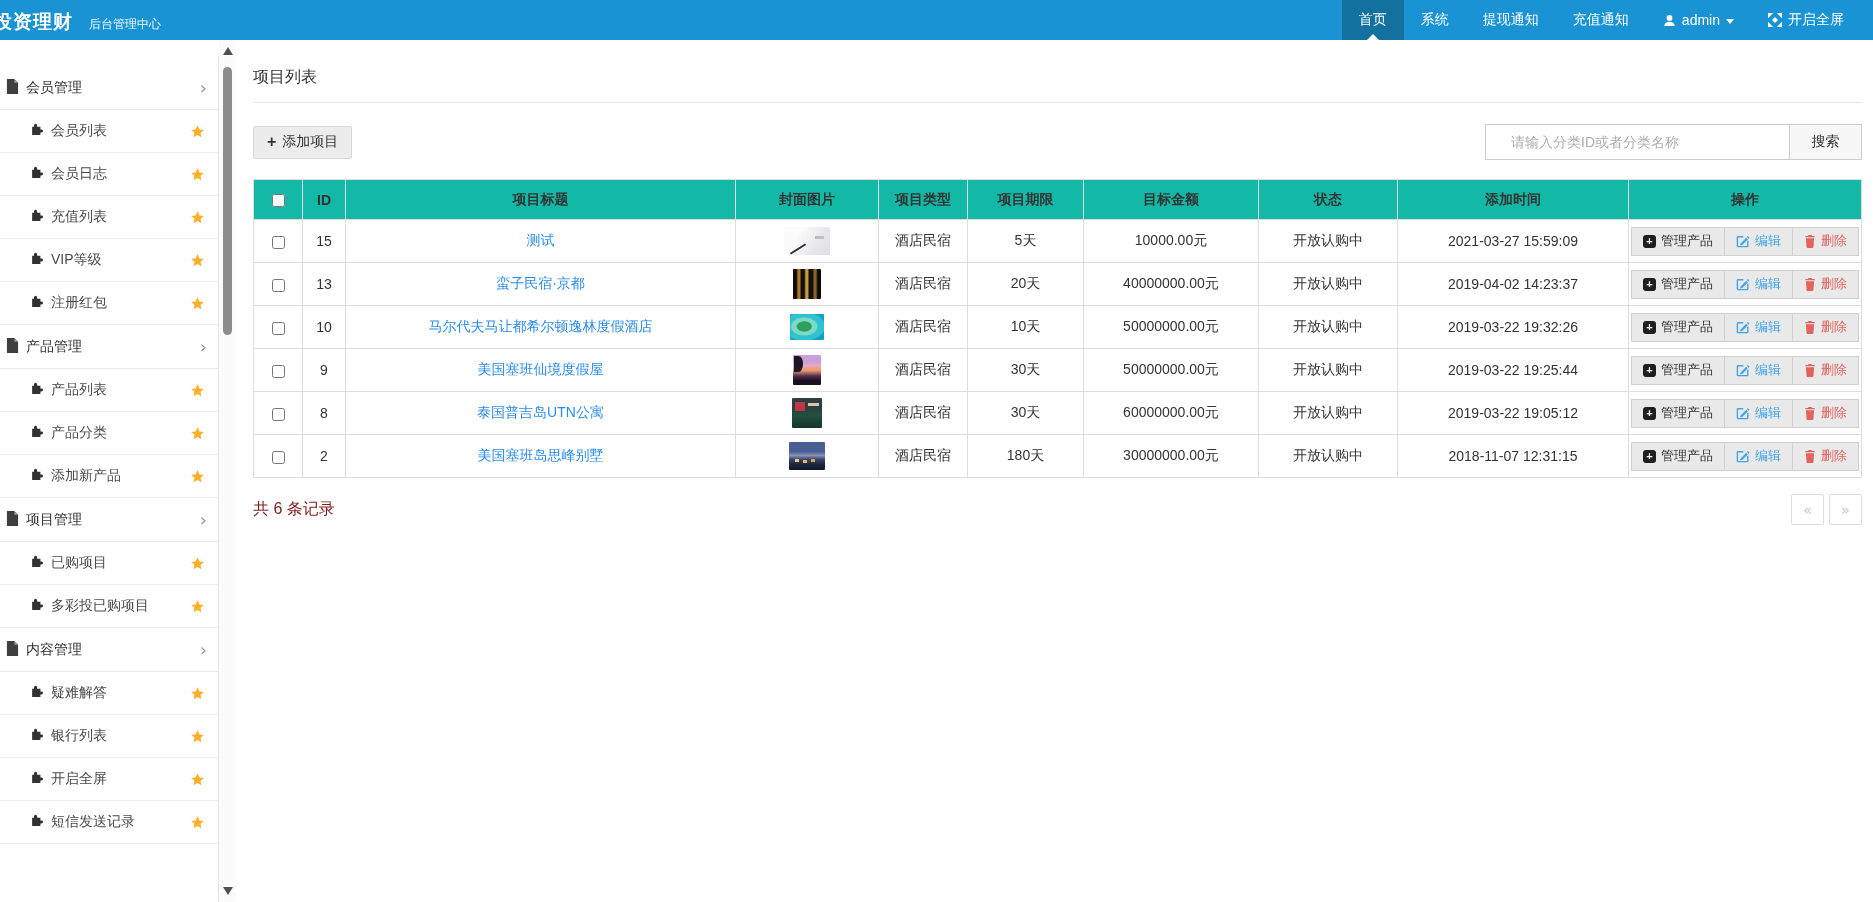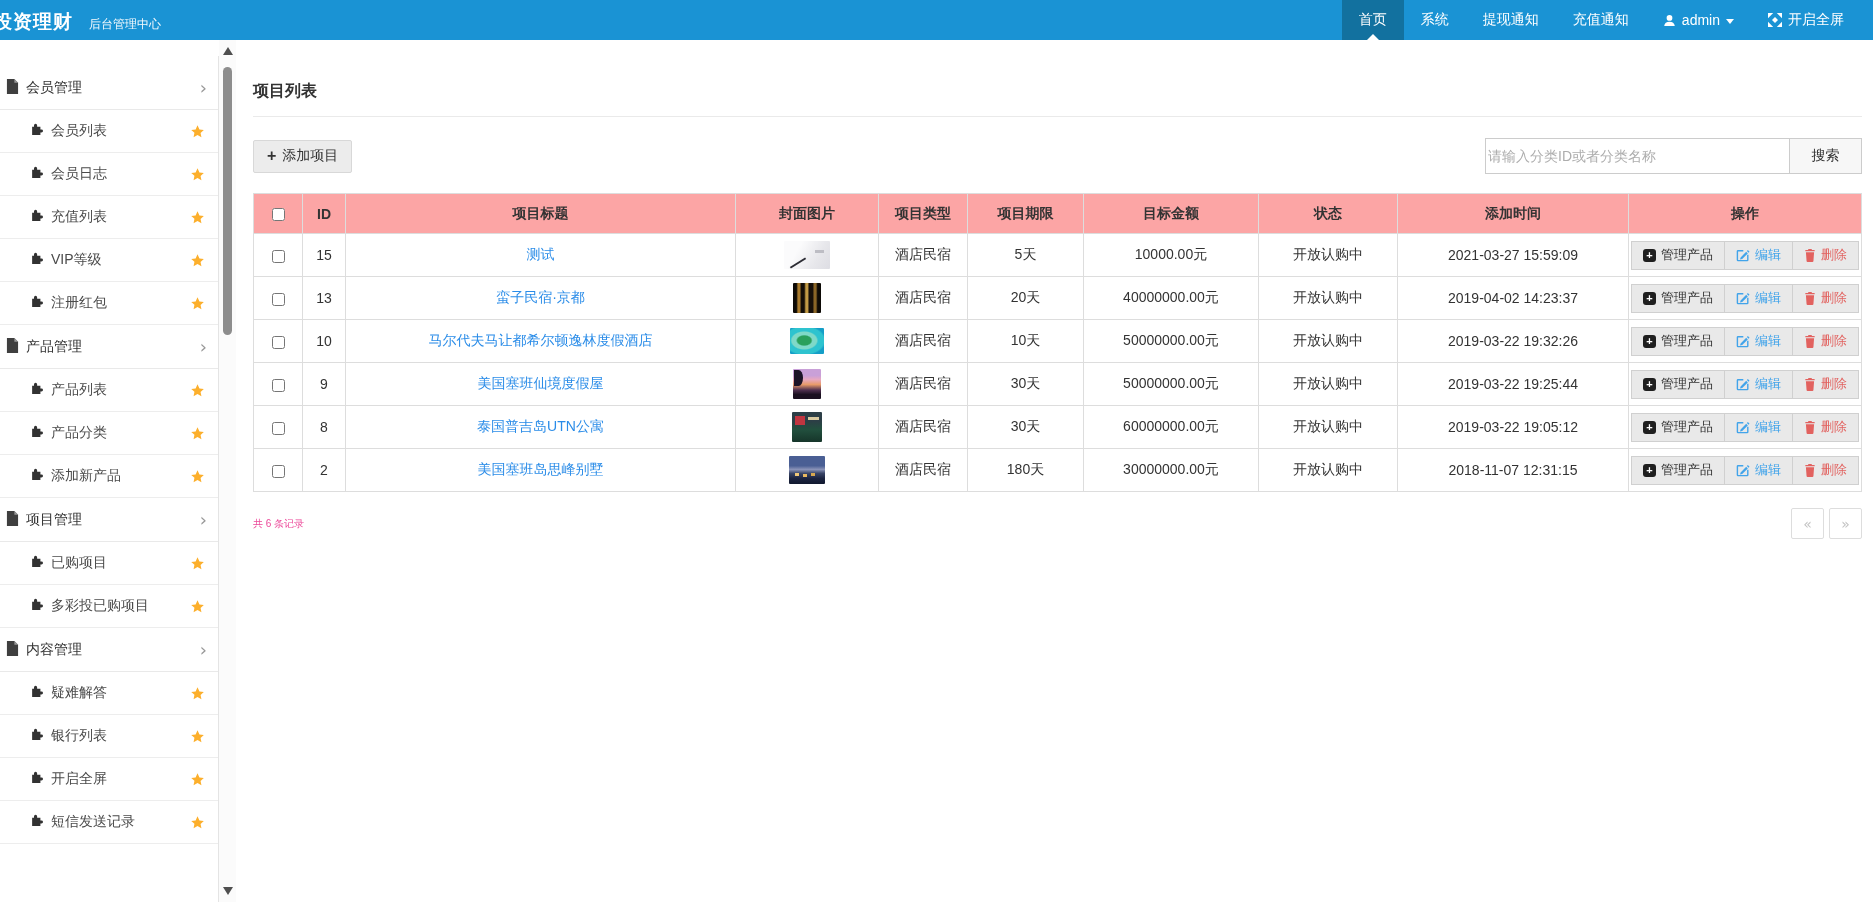--- a/index.html
+++ b/index.html
@@ -31,32 +31,32 @@
 
   
   .side-scrollbar{position:absolute;top:40px;left:219px;width:17px;bottom:0;background:#fbfbfb}
   .sb-arrow{position:absolute;left:4px;width:0;height:0;border-left:5px solid transparent;border-right:5px solid transparent;cursor:pointer}
   .sb-arrow.up{top:7px;border-bottom:8px solid #4f4f4f}
   .sb-arrow.down{bottom:7px;border-top:8px solid #4f4f4f}
   .sb-thumb{position:absolute;left:4px;top:27px;width:9px;height:268px;background:#8d8d8d;border-radius:5px;cursor:pointer}
 
   
   .main{position:absolute;top:40px;left:236px;right:0;bottom:0;padding:0 11px 0 17px;overflow:hidden;background:#fff}
-  .page-title{font-size:16px;font-weight:bold;color:#333;padding:41px 0 14px;border-bottom:1px solid #eaeaea}
+  .page-title{font-size:16px;font-weight:normal;color:#333;padding:27px 0 14px;border-bottom:1px solid #eaeaea}
   .toolbar{margin-top:21px;display:flex;justify-content:space-between;align-items:center}
   .btn-add{display:inline-flex;align-items:center;height:33px;padding:0 13px;background:#ececec;border:1px solid #d8d8d8;border-radius:2px;font-size:14px;color:#333;cursor:pointer}
   .btn-add .plus{font-weight:bold;font-size:16px;margin-right:6px;line-height:14px}
   .searchbox{display:flex}
-  .search-input{width:305px;height:36px;border:1px solid #ccc;padding:0 2px;font-size:14px;color:#333;outline:none;border-radius:0}
+  .search-input{width:305px;height:36px;border:1px solid #ccc;padding:0 25px;font-size:14px;color:#333;outline:none;border-radius:0}
   .search-input::placeholder{color:#adadad}
   .btn-search{height:36px;width:72px;border:1px solid #ccc;border-left:none;background:#f7f7f7;font-size:14px;color:#333;cursor:pointer}
 
   
   .grid{width:100%;border-collapse:collapse;table-layout:fixed;margin-top:19px}
-  .grid th{height:40px;font-weight:bold;font-size:14px;color:#333;border:1px solid #ddd;text-align:center;background:#fca5a5}
+  .grid th{height:40px;font-weight:bold;font-size:14px;color:#333;border:1px solid #ddd;text-align:center;background:#14b8a6}
   .grid td{height:43px;font-size:14px;color:#333;border:1px solid #ddd;text-align:center;vertical-align:middle;overflow:hidden;white-space:nowrap}
   .item-link{color:var(--link,#2a8ce8);text-decoration:none;cursor:pointer}
   .cb{width:13px;height:13px;cursor:pointer;vertical-align:middle}
 
   
   .cover{display:inline-block;vertical-align:middle;position:relative;border-radius:1px}
   .cover-0{width:46px;height:28px;background:linear-gradient(120deg,#fbfbfc 30%,#e7e7eb 70%,#dddde3)}
   .cover-0::after{content:"";position:absolute;left:5px;bottom:5px;width:18px;height:2px;background:#2c2c34;transform:rotate(-32deg)}
   .cover-0::before{content:"";position:absolute;right:6px;top:9px;width:9px;height:3px;background:#bdbdc4}
   .cover-1{width:28px;height:30px;background:linear-gradient(90deg,#0d0a06 0 12%,#a97b2e 18% 24%,#140e08 30% 40%,#c29a45 46% 52%,#17100a 58% 70%,#8a6526 76% 82%,#0d0a06 88%)}
@@ -74,21 +74,21 @@
   .act-btn{display:inline-flex;align-items:center;height:29px;padding:0 11px;background:#e9e9e9;border:1px solid #d0d0d0;font-size:13px;cursor:pointer;color:#333}
   .act-btn + .act-btn{margin-left:-1px}
   .act-btn .aico{display:inline-flex;margin-right:5px}
   .act-btn.edit{color:var(--edit,#42a4ea)}
   .act-btn.del{color:var(--del,#e2625f)}
   .plus-square{width:13px;height:13px;background:#1f1f1f;border-radius:3px;color:#fff;display:inline-flex;align-items:center;justify-content:center;font-size:11px;line-height:11px;font-weight:bold}
   .plus-square::before{content:"+"}
 
   
   .table-footer{margin-top:16px;display:flex;justify-content:space-between;align-items:center}
-  .count-text{font-size:10px;color:#ec4899}
+  .count-text{font-size:16px;color:#7f1d1d}
   .pager{display:flex;gap:5px}
   .pg-btn{width:33px;height:31px;border:1px solid #ddd;background:#fff;color:#c2c2c2;font-size:14px;border-radius:2px;display:flex;align-items:center;justify-content:center;cursor:pointer;font-family:"DejaVu Sans",sans-serif}
 </style>
 </head>
 <body>
 
 <header class="topbar">
   <div class="topbar-inner">
     <div class="brand">
       <span class="brand-main">投资理财</span>

